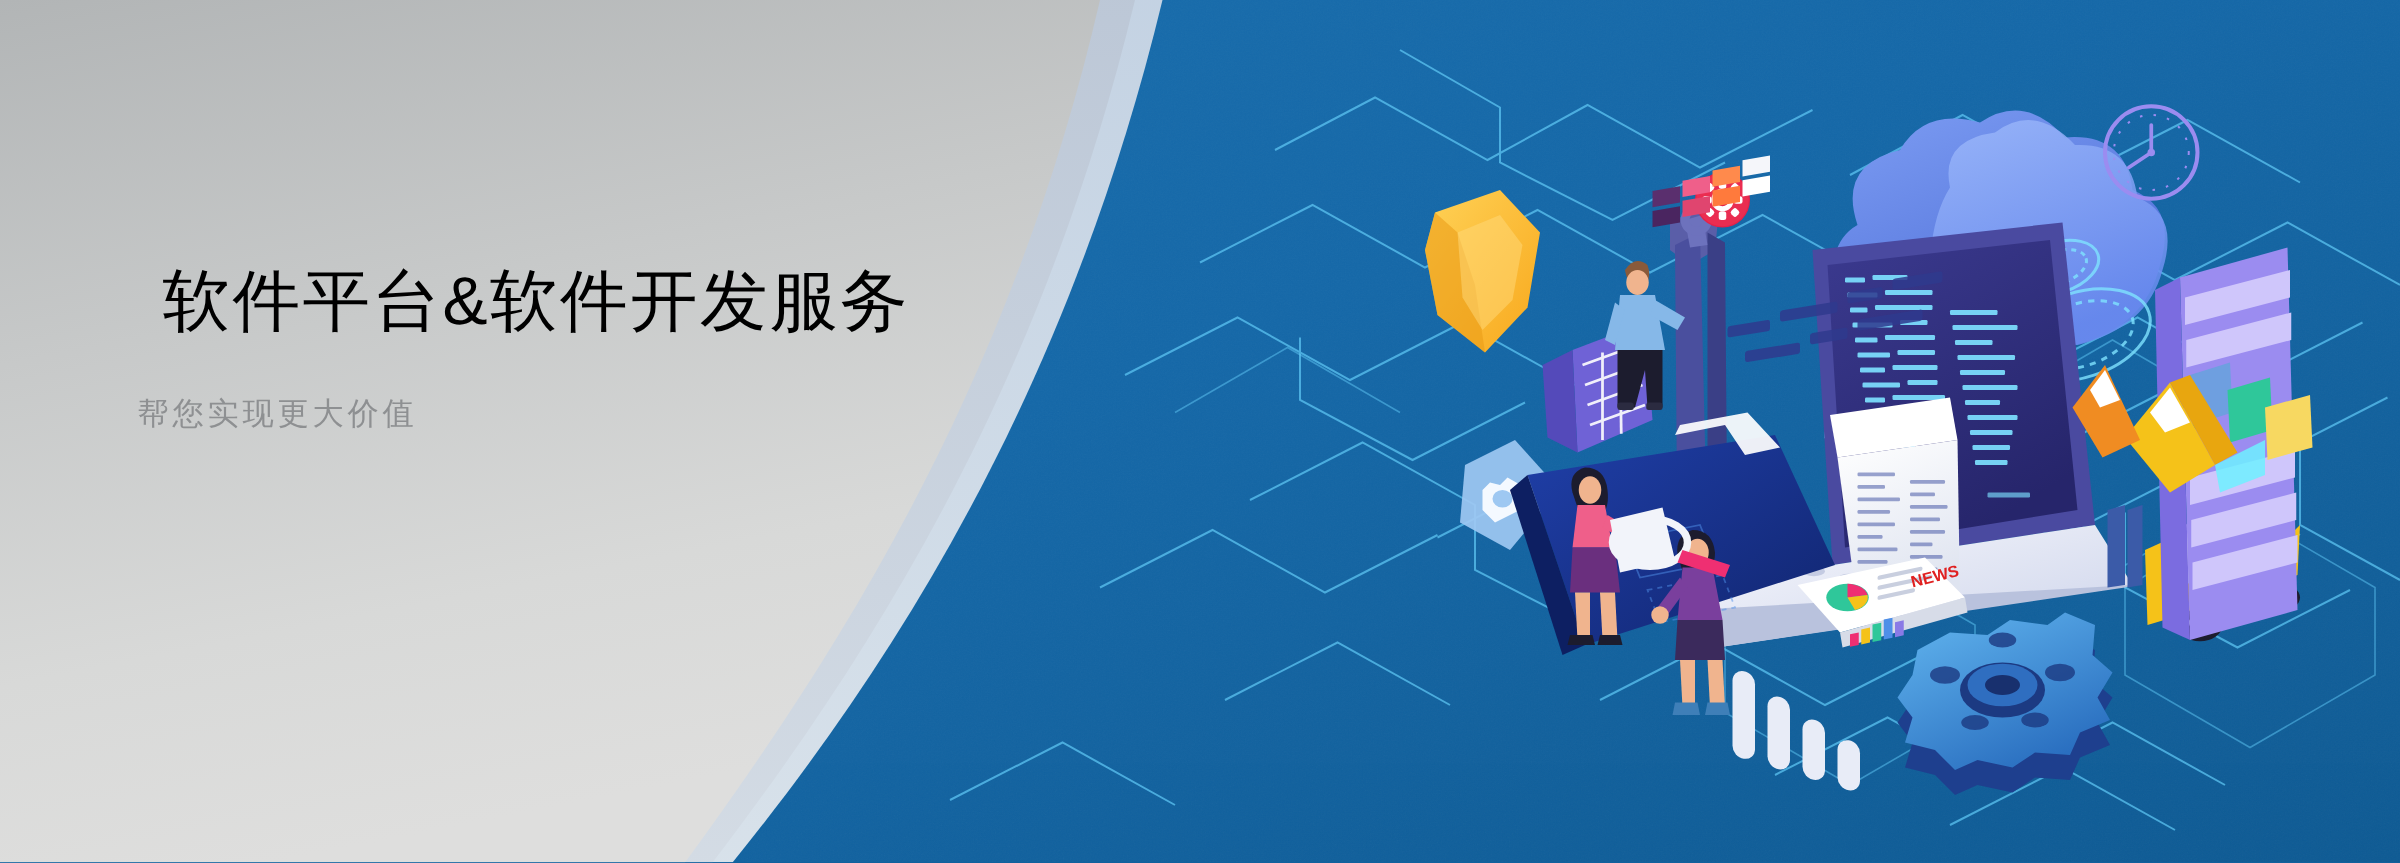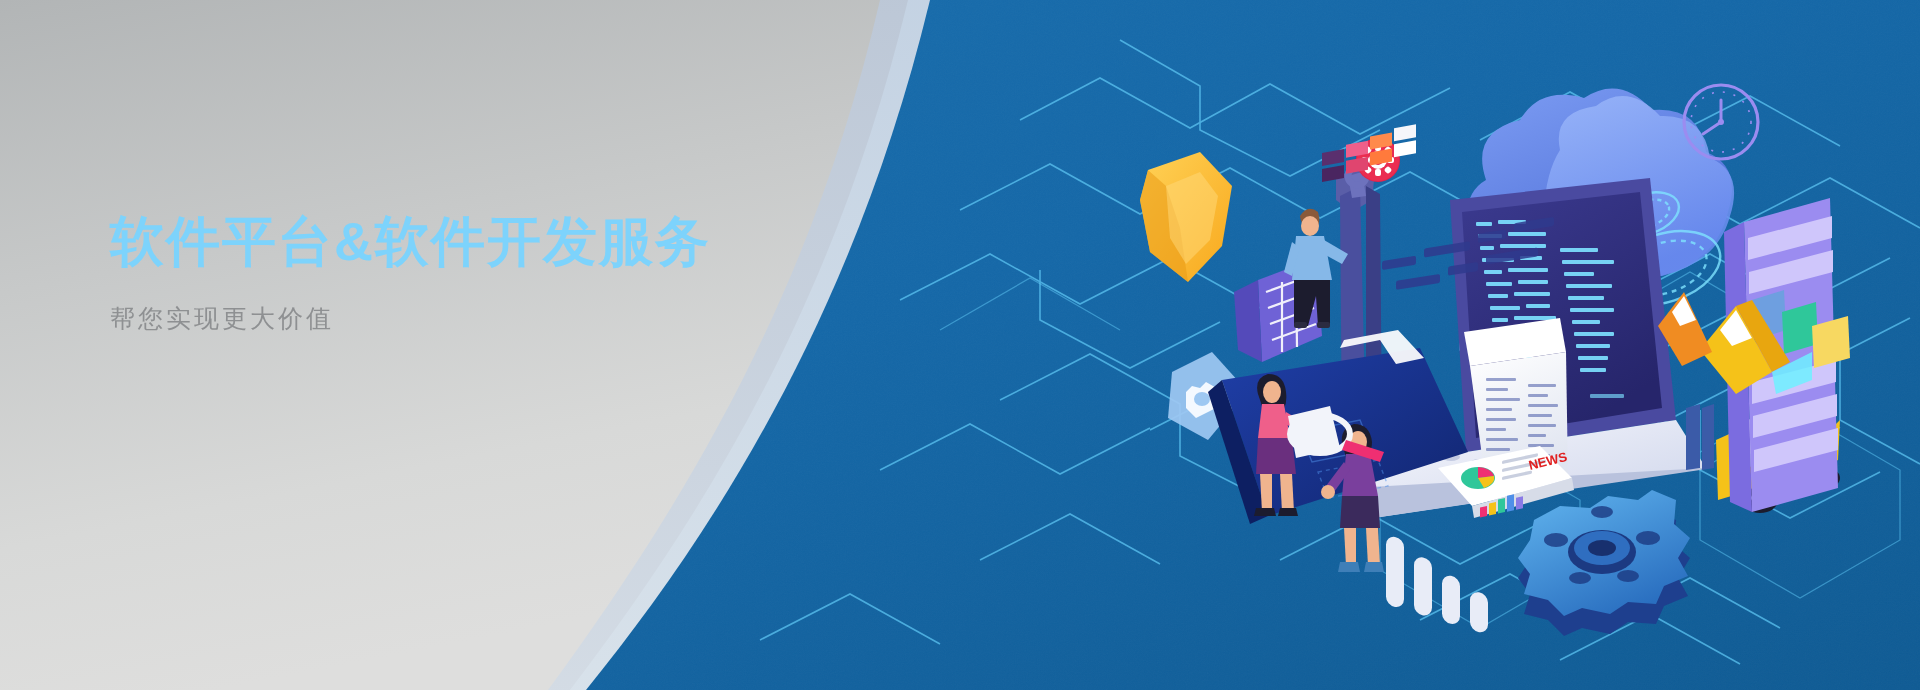--- a/index.html
+++ b/index.html
@@ -15,28 +15,29 @@
 
   
   .copy {
     position:absolute;
     left:110px; top:210px;
     width:700px;
     z-index:40;
   }
   .headline {
     font-size:54px;
-    font-weight:700;
+    font-weight:400;
     letter-spacing:2px;
-    color:#7dd3fc;
+    color:#000000;
     line-height:1.15;
     white-space:nowrap;
+    margin-left:20px;
   }
   .subhead {
-    margin-top:30px;
+    margin-top:42px;
     font-size:25px;
     font-weight:400;
     letter-spacing:3px;
     color:#8e9092;
     white-space:nowrap;
   }
 </style>
 </head>
 <body>
 

